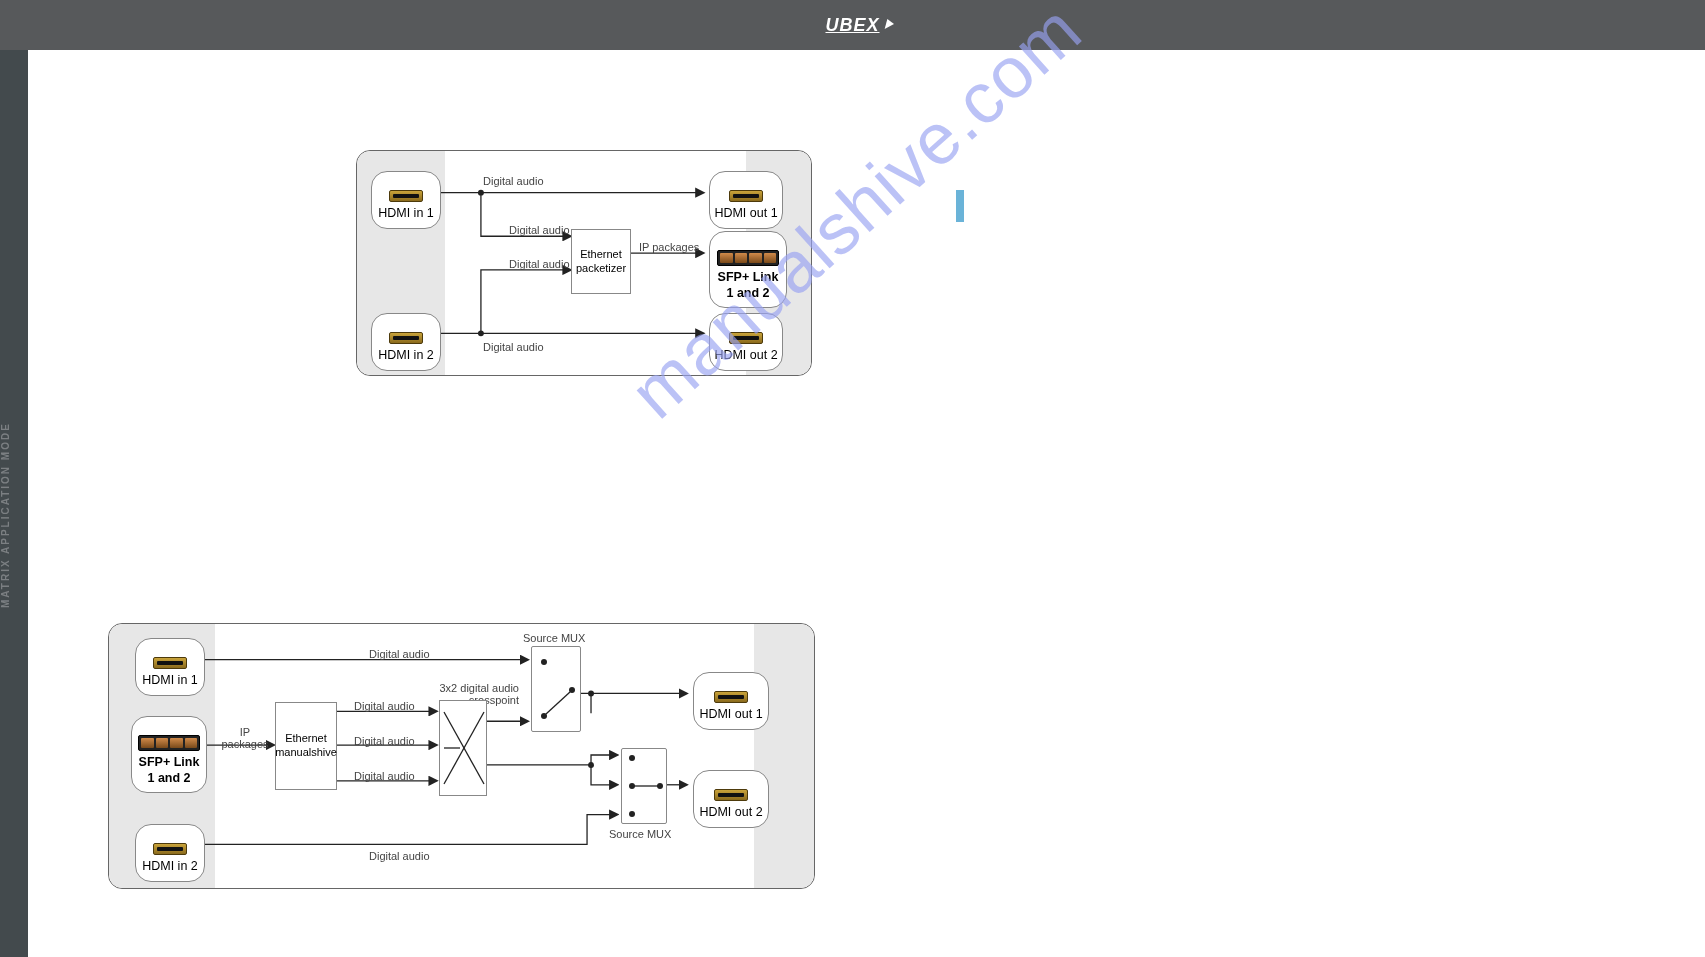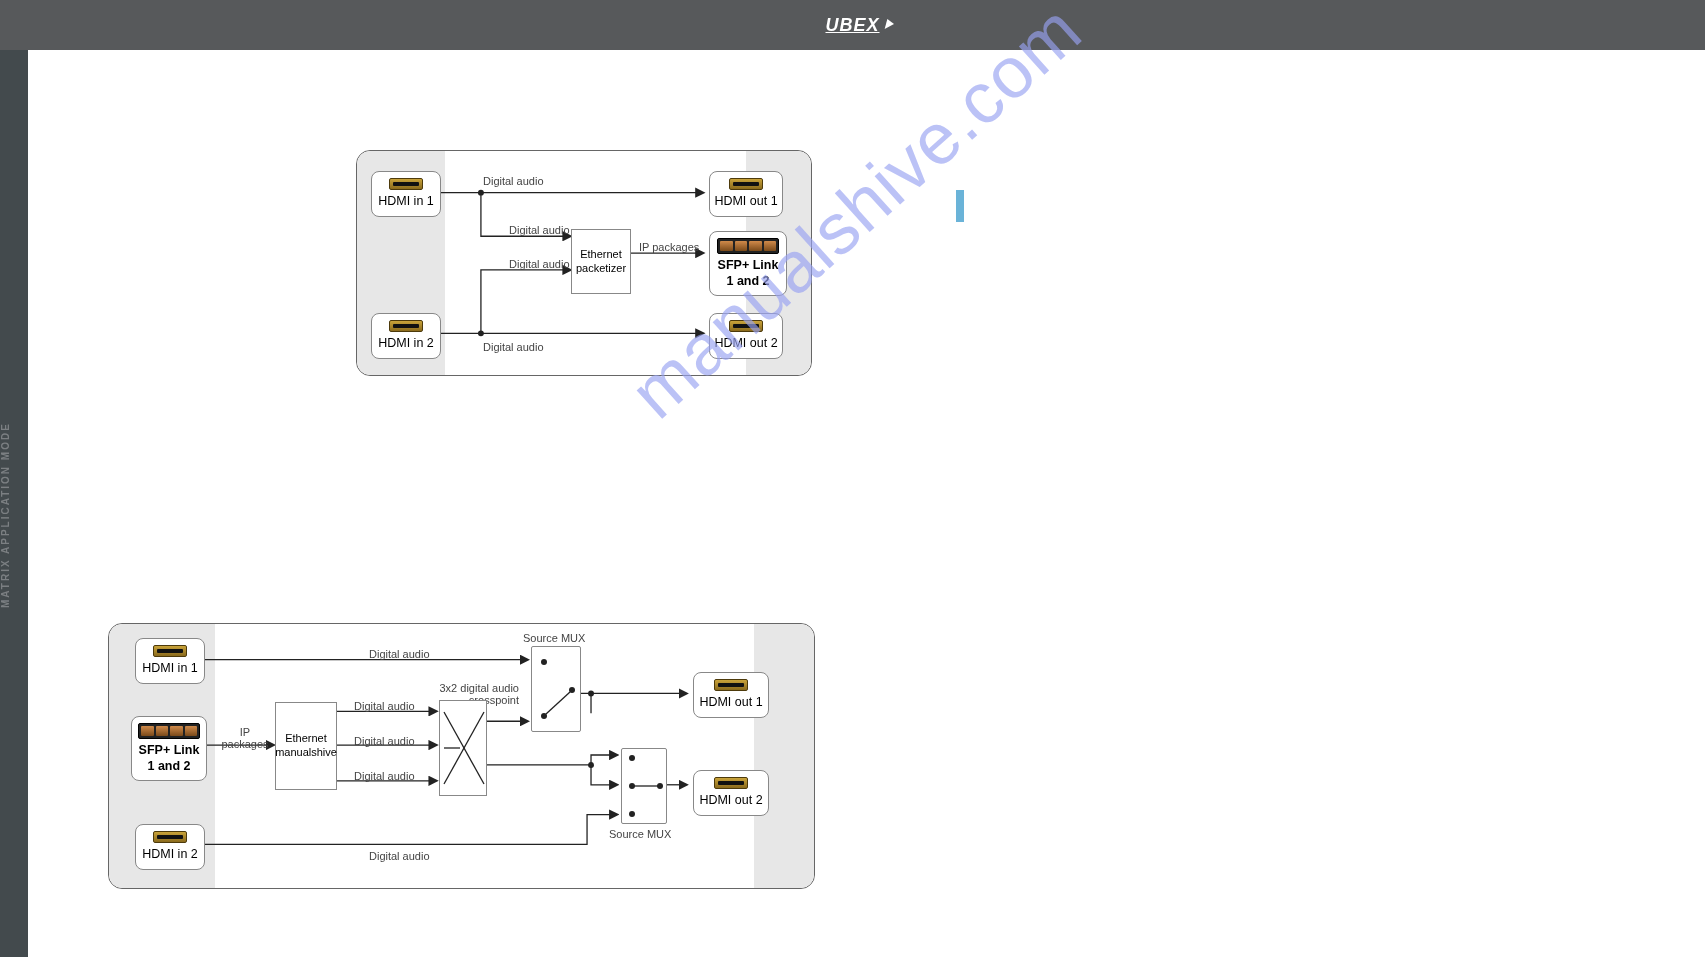--- a/index.html
+++ b/index.html
@@ -86,29 +86,29 @@
     border-radius: 0 14px 14px 0;
   }
   .dia1 .greyL { left: 0; width: 88px; }
   .dia1 .greyR { right: 0; width: 65px; }
   .dia2 .greyL { left: 0; width: 106px; }
   .dia2 .greyR { right: 0; width: 60px; }
   .box {
     position: absolute;
     background: #fff;
     border: 1px solid #888;
-    border-radius: 8px;
+    border-radius: 16px;
     text-align: center;
     font-size: 12.5px;
     line-height: 1.25;
     display: flex;
     flex-direction: column;
     align-items: center;
     justify-content: flex-start;
-    padding: 4px 4px 6px 4px;
+    padding: 16px 4px 6px 4px;
   }
   .box .hdmi-port {
     width: 34px; height: 12px;
     background: linear-gradient(#c9a33a,#8a6a1c);
     border: 1px solid #4d3a0b;
     border-radius: 2px;
     margin: 2px 0 4px 0;
     position: relative;
   }
   .box .hdmi-port::after{

